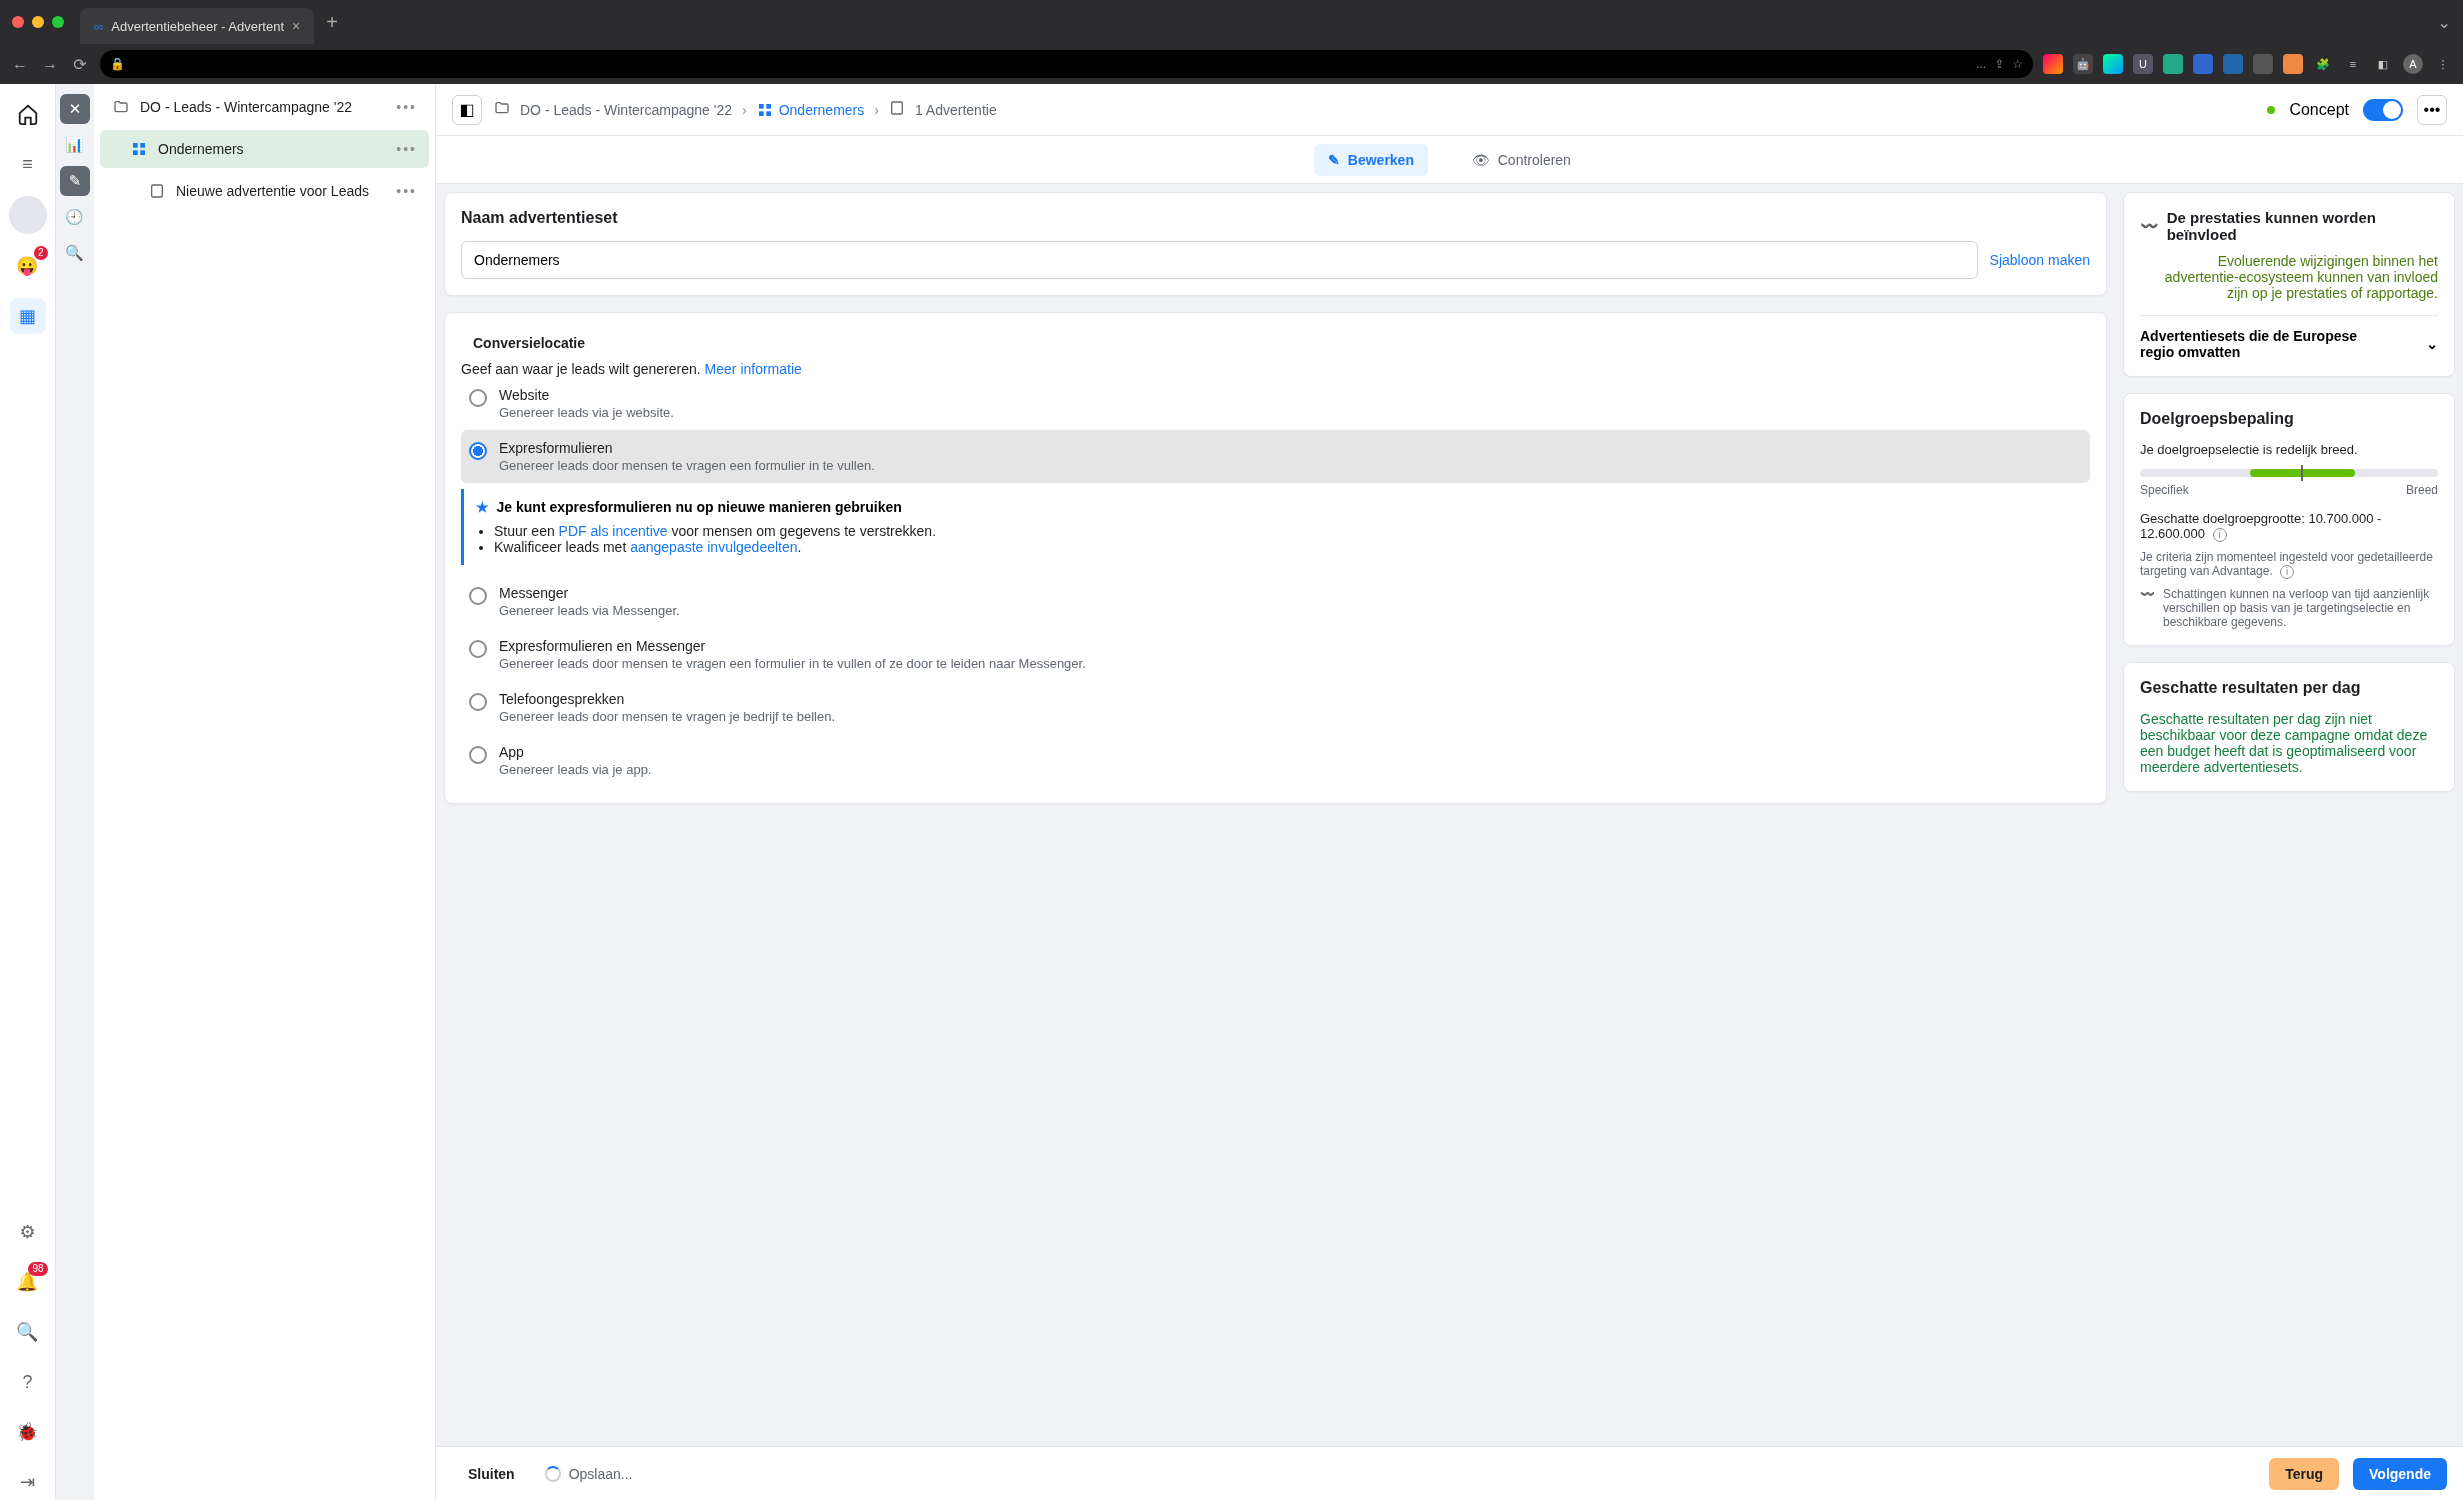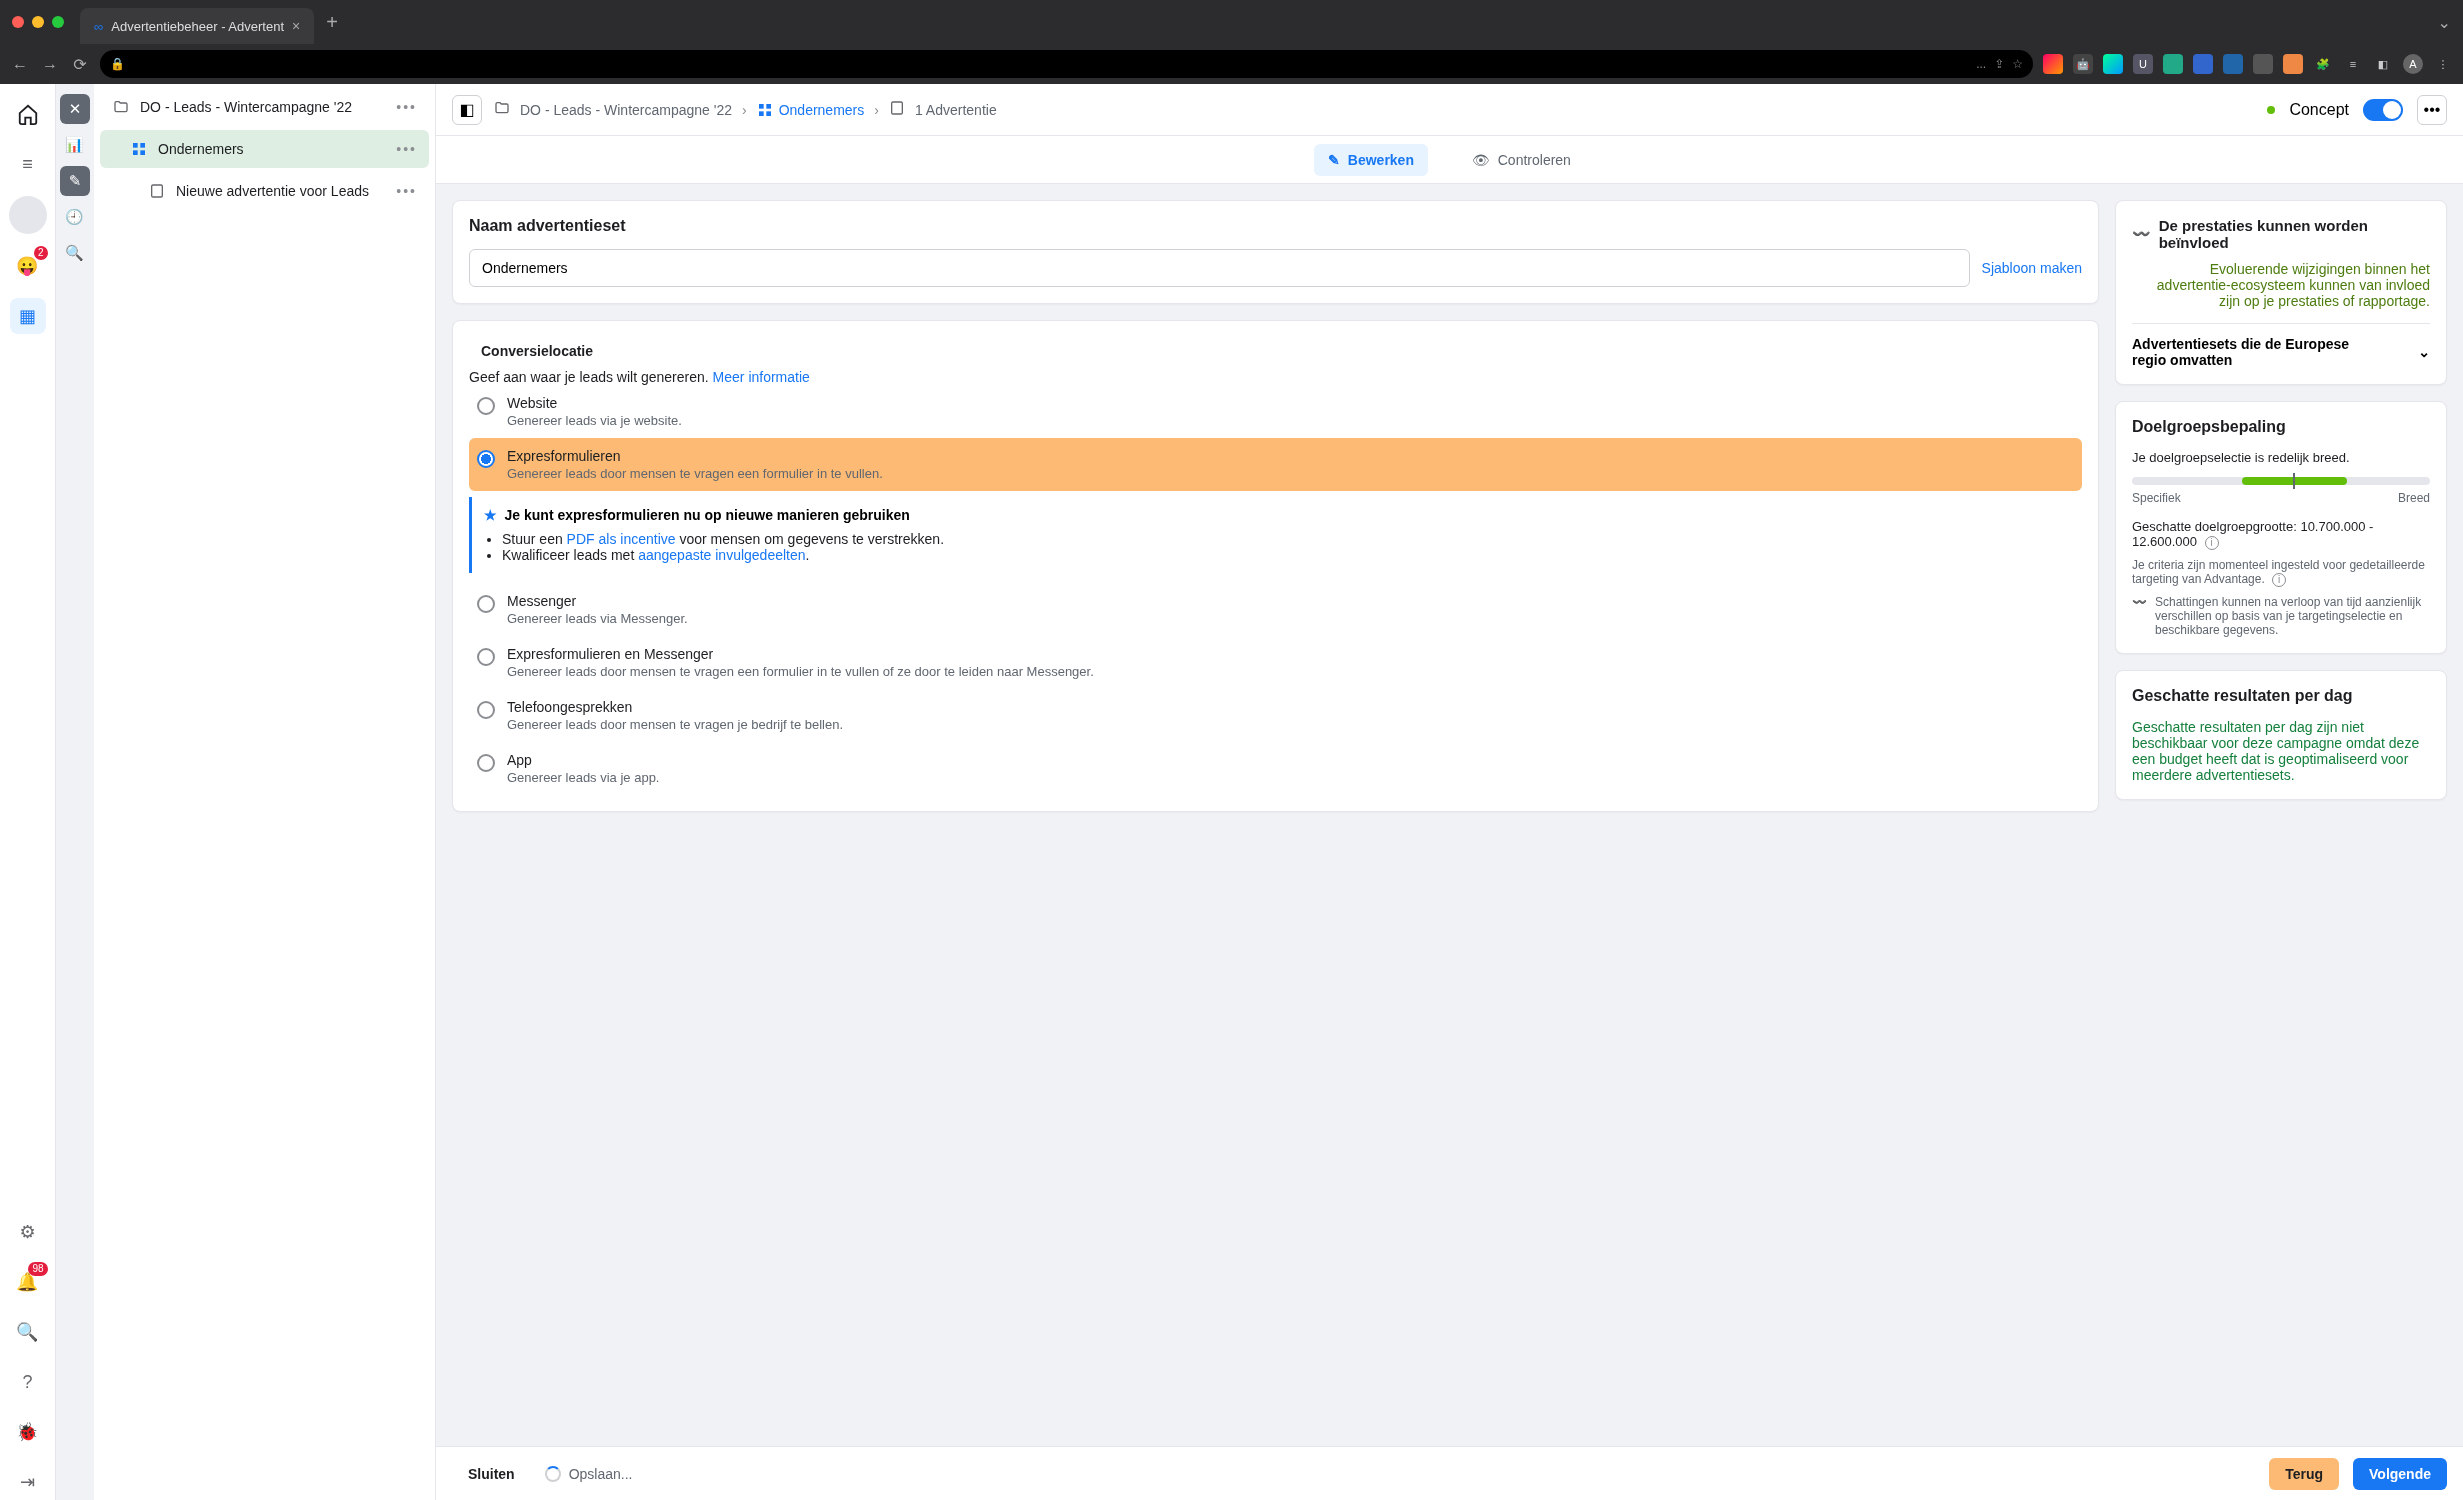--- a/index.html
+++ b/index.html
@@ -52,32 +52,32 @@
   .crumb-right { margin-left:auto; display:flex; align-items:center; gap:14px;}
   .concept-dot { width:8px; height:8px; background:#63be09; border-radius:50%; display:inline-block;}
   .toggle { width:40px; height:22px; background:#1877f2; border-radius:11px; position:relative;}
   .toggle::after { content:""; width:18px; height:18px; background:#fff; border-radius:50%; position:absolute; right:2px; top:2px;}
   .kebab { width:30px; height:30px; border:1px solid #ced0d4; border-radius:6px; display:flex; align-items:center; justify-content:center;}
 
   .tabs-row { height:48px; background:#fff; border-bottom:1px solid #e4e6eb; display:flex; align-items:center; justify-content:center; gap:30px;}
   .tab-btn { display:flex; align-items:center; gap:8px; font-size:14px; color:#606770; padding:8px 14px; border-radius:6px;}
   .tab-btn.active { background:#e7f3ff; color:#1877f2; font-weight:600;}
 
-  .content-wrap { flex:1; display:flex; gap:16px; padding:16px; overflow:auto;}
+  .content-wrap { flex:1; display:flex; gap:16px; padding:8px; overflow:auto;}
   .center-col { flex:1; display:flex; flex-direction:column; gap:16px; min-width:0;}
   .right-col { width:332px; display:flex; flex-direction:column; gap:16px;}
   .card { background:#fff; border:1px solid #e4e6eb; border-radius:8px; padding:16px; box-shadow: 0 1px 2px rgba(0,0,0,0.04);}
   .card h3 { font-size:16px; font-weight:600; color:#1c1e21; margin-bottom:14px;}
   .input-row { display:flex; gap:12px; align-items:center;}
   .text-input { flex:1; border:1px solid #ced0d4; border-radius:6px; padding:10px 12px; font-size:14px;}
   .link { color:#1877f2; font-size:14px; }
   .section-sub { font-size:14px; font-weight:600; margin:6px 12px 10px; color:#1c1e21;}
   .hint { font-size:14px; color:#1c1e21; }
   .radio-item { display:flex; gap:12px; padding:10px 8px; border-radius:6px; }
-  .radio-item.selected { background:#fdba74; }
+  .radio-item.selected { background:#e5e5e5; }
   .radio-dot { width:18px; height:18px; border:2px solid #8a8d91; border-radius:50%; margin-top:2px; flex-shrink:0;}
   .radio-item.selected .radio-dot { border-color:#1877f2; background: radial-gradient(circle, #1877f2 0 5px, #fff 5px 100%);}
   .radio-body .rtitle { font-size:14px; color:#1c1e21;}
   .radio-body .rdesc { font-size:13px; color:#606770; margin-top:2px;}
   .tip-box { border-left:3px solid #1877f2; padding:10px 12px; margin:6px 0 10px 0; background:#fff; border-radius:0 6px 6px 0;}
   .tip-title { display:flex; gap:8px; font-weight:600; font-size:14px; align-items:center;}
   .tip-ul { margin:8px 0 0 18px; font-size:14px; color:#1c1e21;}
   .tip-ul a { color:#1877f2;}
 
   .warn-title { display:flex; gap:8px; font-weight:700; font-size:15px; align-items:center; color:#1c1e21;}

